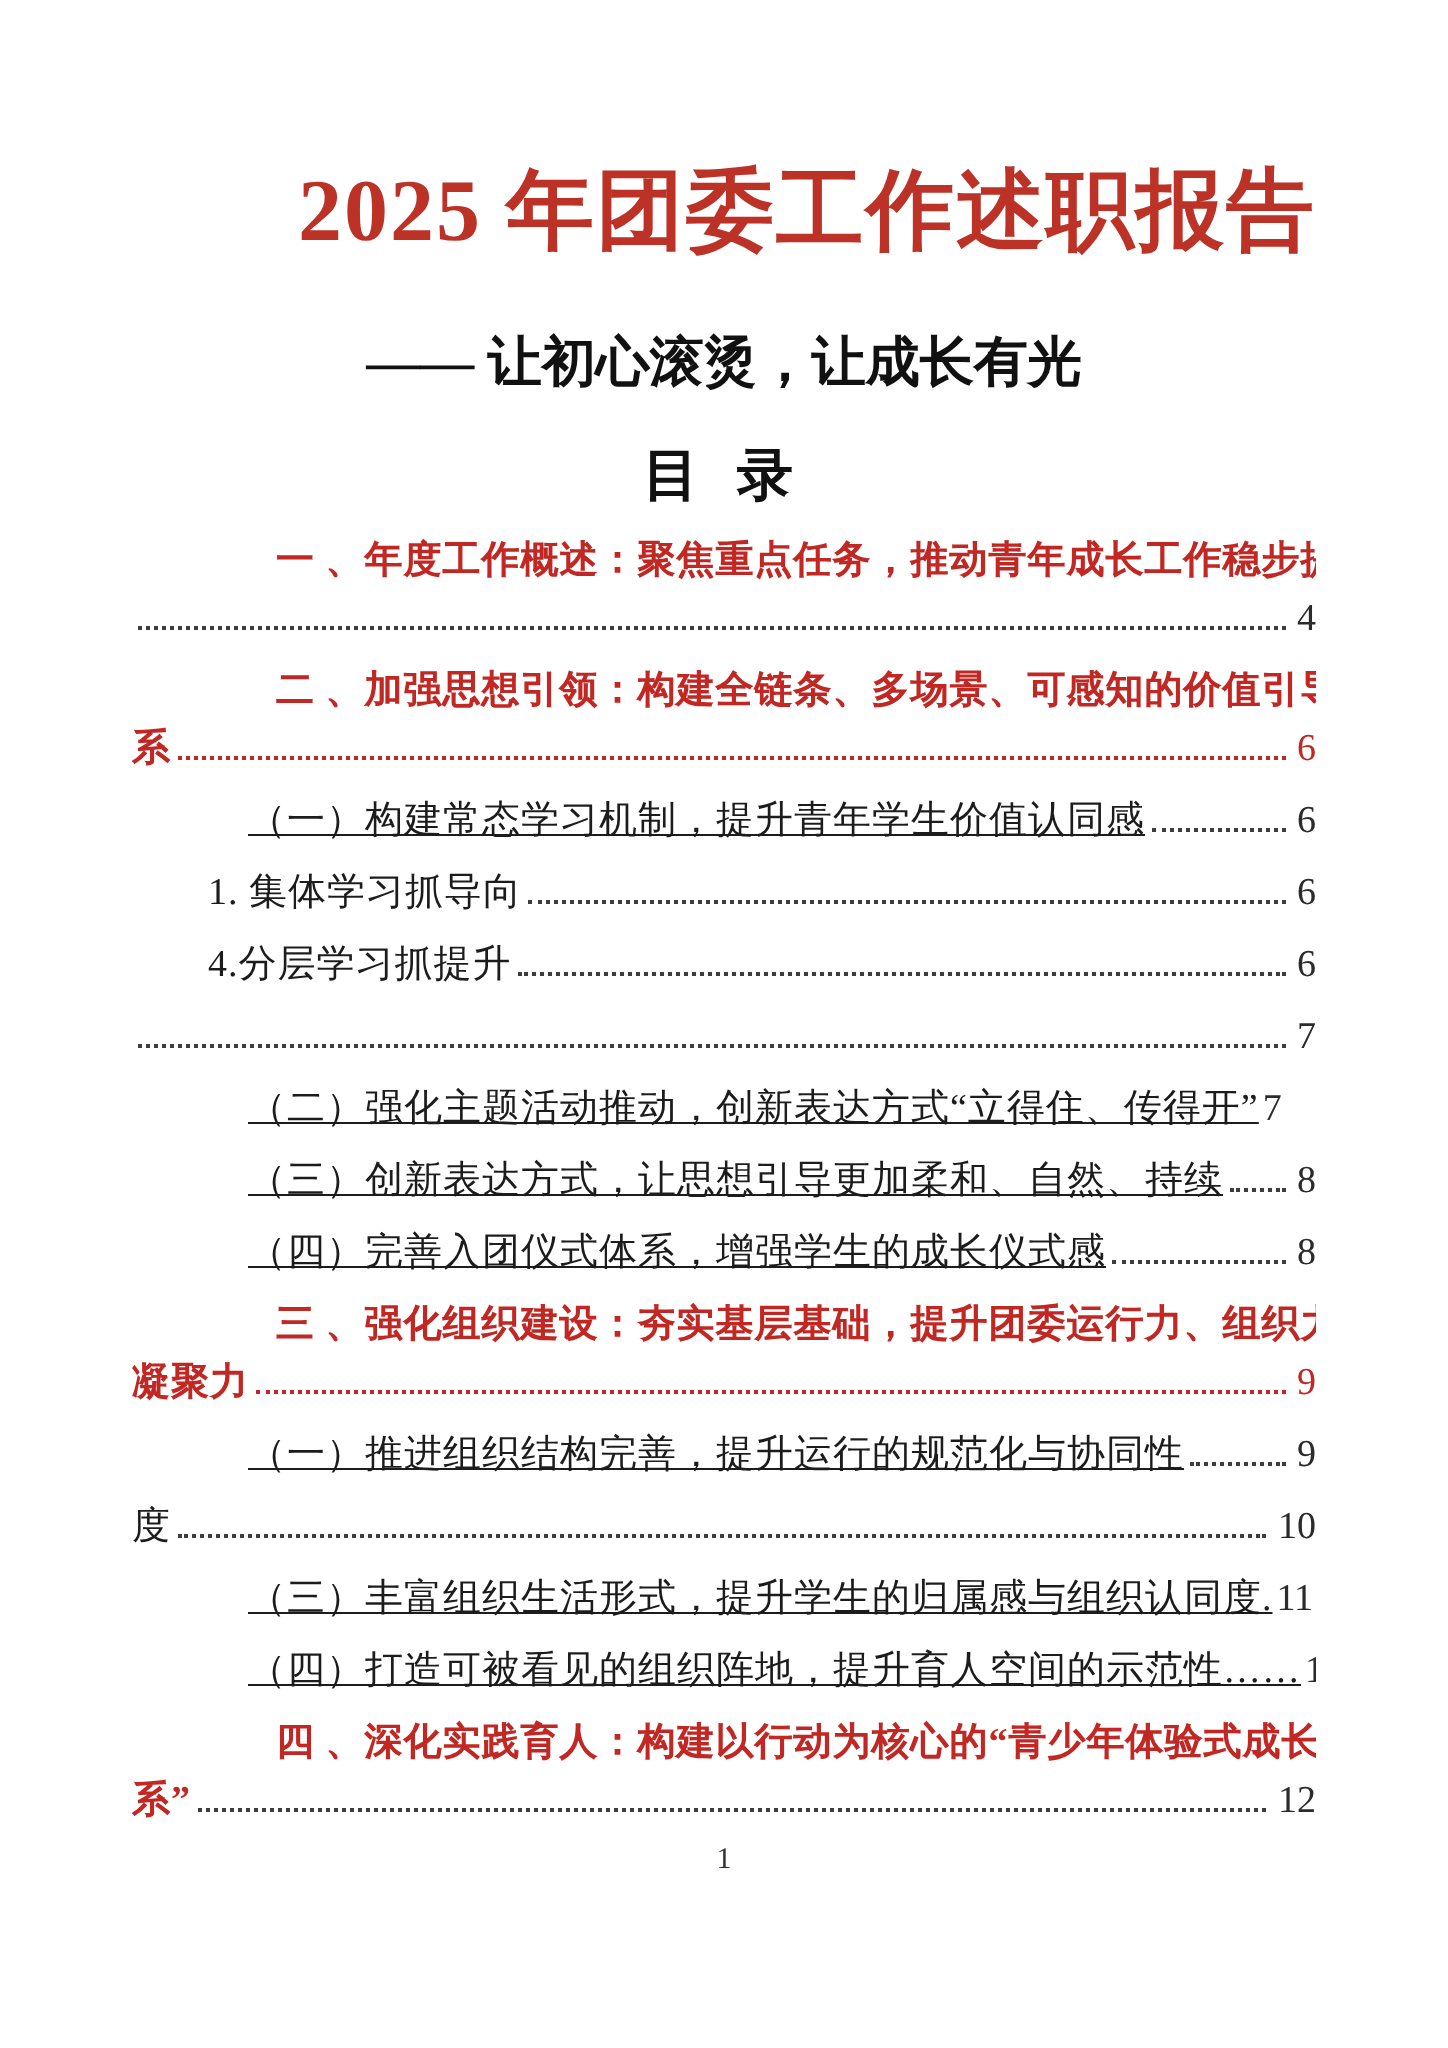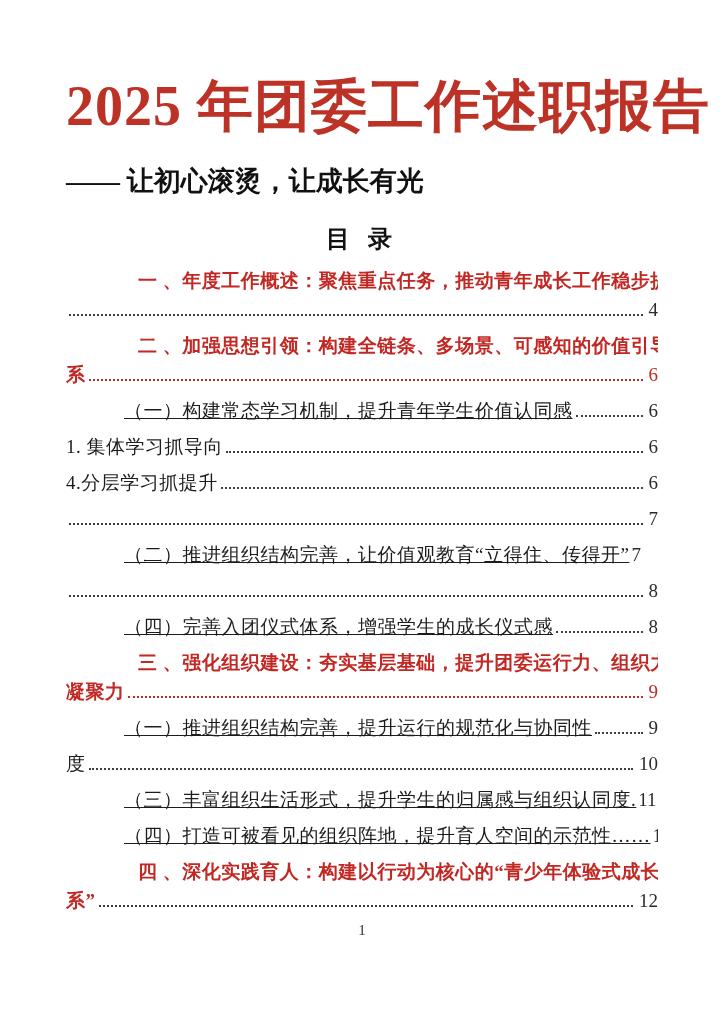--- a/index.html
+++ b/index.html
@@ -15,39 +15,39 @@
     font-family:"Liberation Serif","DejaVu Serif",serif;
     color:var(--text-dark);
   }
   .page{
     box-sizing:border-box;
     width:724px;height:1024px;
     padding:0 66px;
   }
   .doc-title{
     margin:82px 0 0 0;
-    text-align:left;
-    font-size:56px;line-height:48px;
+    text-align:right;
+    font-size:44px;line-height:48px;
     font-weight:bold;
     color:var(--title-red);
     letter-spacing:1px;
     white-space:nowrap;
   }
   .doc-subtitle{
     margin-top:36px;
-    text-align:left;
+    text-align:center;
     font-size:27px;line-height:30px;
     font-weight:bold;
     color:#111111;
     white-space:nowrap;
   }
   .toc-heading{
     margin-top:30px;
     text-align:center;
-    font-size:24px;line-height:26px;
+    font-size:28px;line-height:26px;
     font-weight:bold;
     color:#111111;
     letter-spacing:6px;
   }
   .toc{
     margin-top:14px;
     font-size:19px;
   }
   .toc-line{
     display:flex;
@@ -58,21 +58,21 @@
   }
   .toc-line.nogap{margin-bottom:0;}
   .toc-text{
     flex:0 0 auto;
     white-space:nowrap;
     letter-spacing:0.5px;
   }
   .toc-text.red{color:var(--toc-red);font-weight:bold;}
   .ind-h{margin-left:72px;}
   .ind-sub{margin-left:58px;text-decoration:underline;}
-  .ind-num{}
+  .ind-num{margin-left:38px;}
   .leader{
     flex:1 1 20px;
     min-width:0;
     height:0;
     border-bottom:2px dotted var(--leader-dark);
     margin:0 3px 4px 3px;
   }
   .leader.red{border-bottom-color:var(--toc-red);}
   .leader.mid{margin-bottom:8px;}
   .pagenum{
@@ -126,24 +126,25 @@
       <div class="toc-line">
         <span class="toc-text ind-num">4.分层学习抓提升</span>
         <span class="leader"></span>
         <span class="pagenum">6</span>
       </div>
       <div class="toc-line">
         <span class="leader"></span>
         <span class="pagenum">7</span>
       </div>
       <div class="toc-line">
-        <span class="toc-text ind-sub">（二）推进组织结构完善，让价值观教育“立得住、传得开”</span>
+        <span class="toc-text ind-sub">（二）强化主题活动推动，创新表达方式“立得住、传得开”</span>
         <span class="pagenum inline">7</span>
       </div>
       <div class="toc-line">
+        <span class="toc-text ind-sub">（三）创新表达方式，让思想引导更加柔和、自然、持续</span>
         <span class="leader"></span>
         <span class="pagenum">8</span>
       </div>
       <div class="toc-line">
         <span class="toc-text ind-sub">（四）完善入团仪式体系，增强学生的成长仪式感</span>
         <span class="leader"></span>
         <span class="pagenum">8</span>
       </div>
       <div class="toc-line nogap">
         <span class="toc-text red ind-h">三 、强化组织建设：夯实基层基础，提升团委运行力、组织力与</span>

